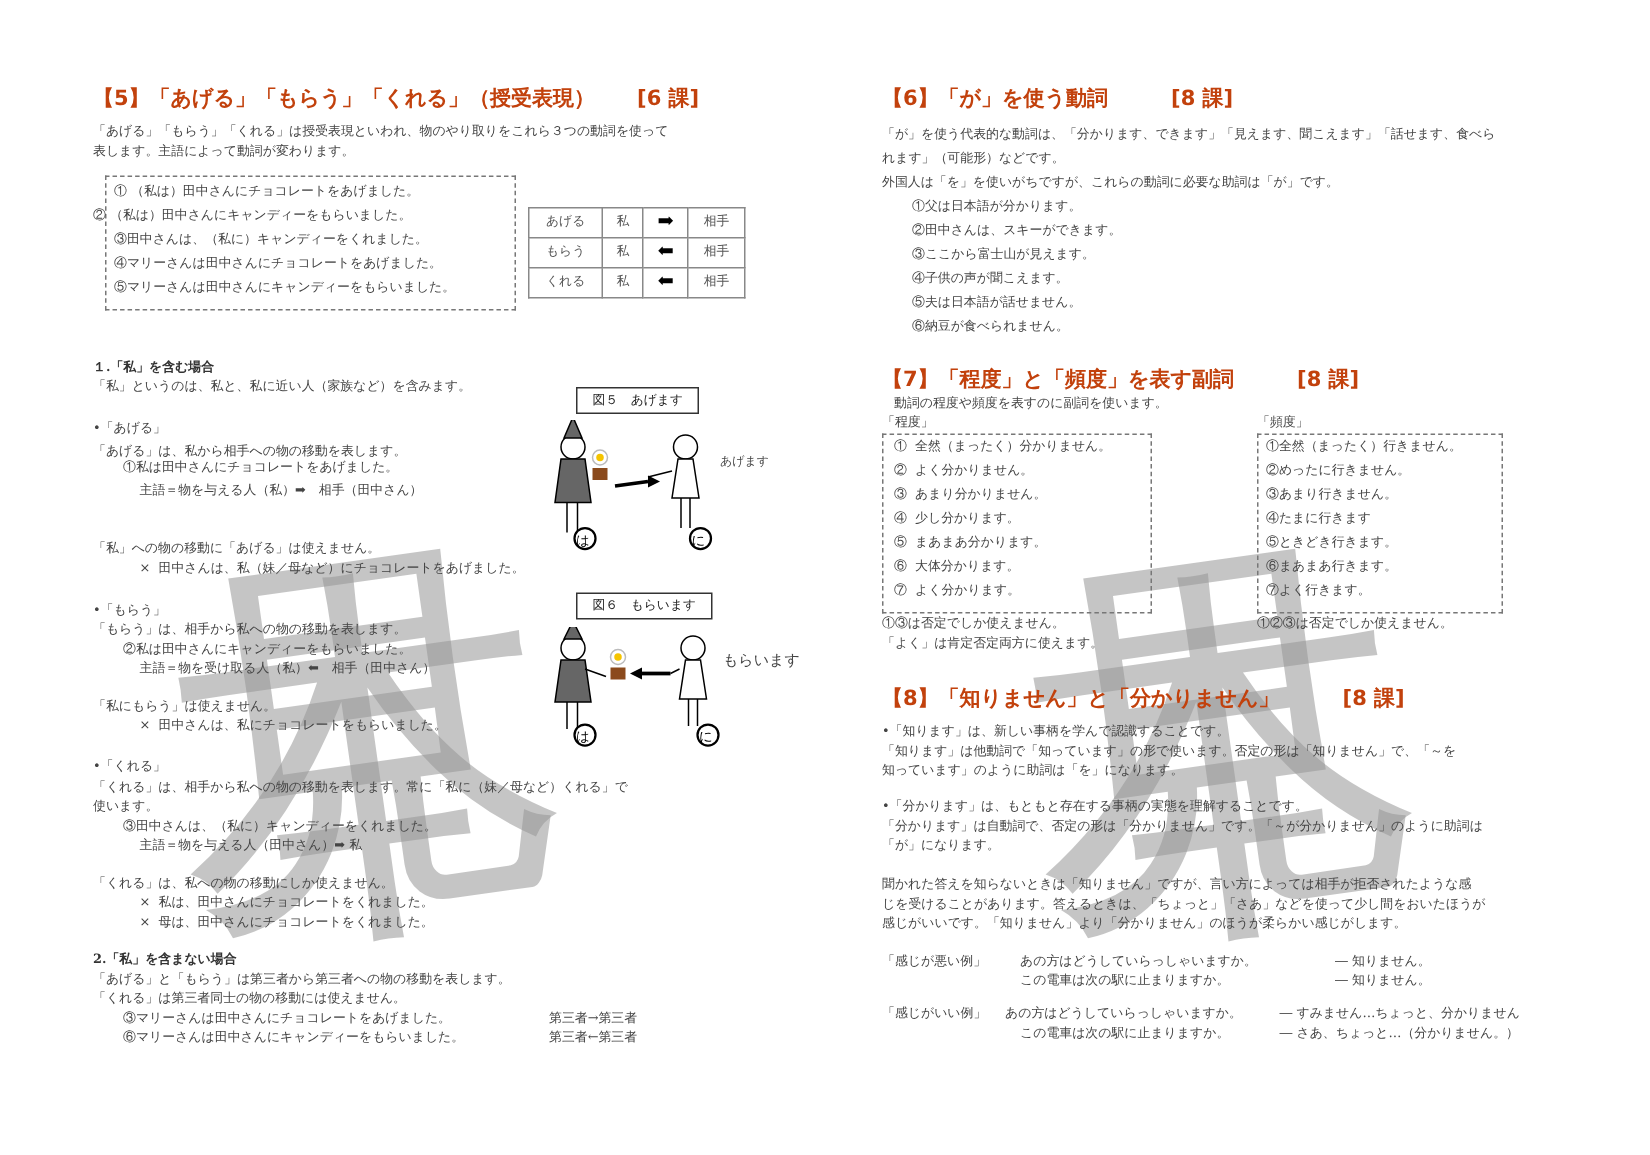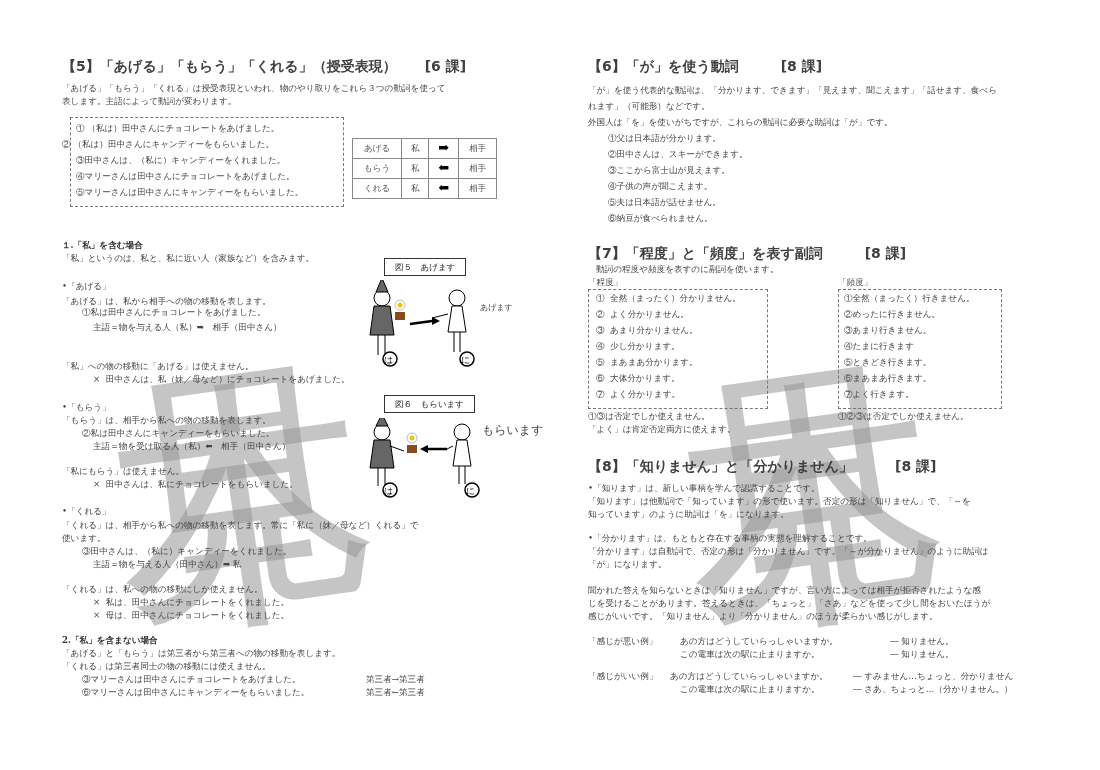--- a/index.html
+++ b/index.html
@@ -1,21 +1,21 @@
 <!DOCTYPE html>
 <html><head>
 <meta charset="utf-8">
 <style>
   html,body{margin:0;padding:0;background:#fff;}
   body{width:1100px;height:770px;position:relative;overflow:hidden;
        font-family:"DejaVu Serif","Liberation Serif",serif;color:#333;font-size:9px;line-height:1.45;}
   .page{position:absolute;top:0;}
   .left{left:62px;width:430px;}
   .right{left:588px;width:460px;}
-  .h{color:#404040;font-size:14px;font-family:"DejaVu Sans","Liberation Sans",sans-serif;margin:0;white-space:pre;position:absolute;}
+  .h{color:#c2410c;font-size:14px;font-family:"DejaVu Sans","Liberation Sans",sans-serif;margin:0;white-space:pre;position:absolute;}
   .p{position:absolute;white-space:pre;font-size:8.6px;color:#444;}
   .b{font-weight:bold;color:#333;}
   .dash{position:absolute;border:1px dashed #777;}
   .tbl{position:absolute;border-collapse:collapse;font-size:8.5px;color:#555;}
   .tbl td{border:1px solid #888;height:15px;text-align:center;padding:0 6px;}
   .figlabel{position:absolute;border:1px solid #333;font-size:8.5px;padding:2px 10px;background:#fff;color:#222;white-space:pre;}
   .fig{position:absolute;}
   .wm{position:absolute;color:rgba(150,150,150,0.55);font-family:"DejaVu Serif",serif;font-weight:normal;pointer-events:none;line-height:1;}
 </style>
 </head>
@@ -133,21 +133,21 @@
     <circle cx="100" cy="14" r="8" fill="#fff" stroke="#000"></circle>
     <polygon points="95,22 105,22 109,48 91,48" fill="#fff" stroke="#000"></polygon>
     <line x1="91" y1="28" x2="85" y2="31" stroke="#000"></line>
     <line x1="97" y1="48" x2="97" y2="66" stroke="#000"></line>
       <line x1="103" y1="48" x2="103" y2="66" stroke="#000"></line>
     <circle cx="28" cy="72" r="7" fill="#fff" stroke="#000" stroke-width="1.5"></circle>
     <text x="22" y="76" font-size="9">は</text>
     <circle cx="110" cy="72" r="7" fill="#fff" stroke="#000" stroke-width="1.5"></circle>
     <text x="104" y="76" font-size="9">に</text>
   </svg>
-  <div class="p" style="top:422px;left:420px;font-size:12px;">もらいます</div>
+  <div class="p" style="top:434px;left:420px;font-size:10px;">もらいます</div>
 </div>
 
 <div class="page right">
   <h2 class="h" style="top:56px;left:0;">【6】「が」を使う動詞　　　[8 課]</h2>
   <div class="p" style="top:84px;">「が」を使う代表的な動詞は、「分かります、できます」「見えます、聞こえます」「話せます、食べら</div>
   <div class="p" style="top:100px;">れます」（可能形）などです。</div>
   <div class="p" style="top:116px;">外国人は「を」を使いがちですが、これらの動詞に必要な助詞は「が」です。</div>
   <div class="p" style="top:132px;left:20px;">①父は日本語が分かります。</div>
   <div class="p" style="top:148px;left:20px;">②田中さんは、スキーができます。</div>
   <div class="p" style="top:164px;left:20px;">③ここから富士山が見えます。</div>

